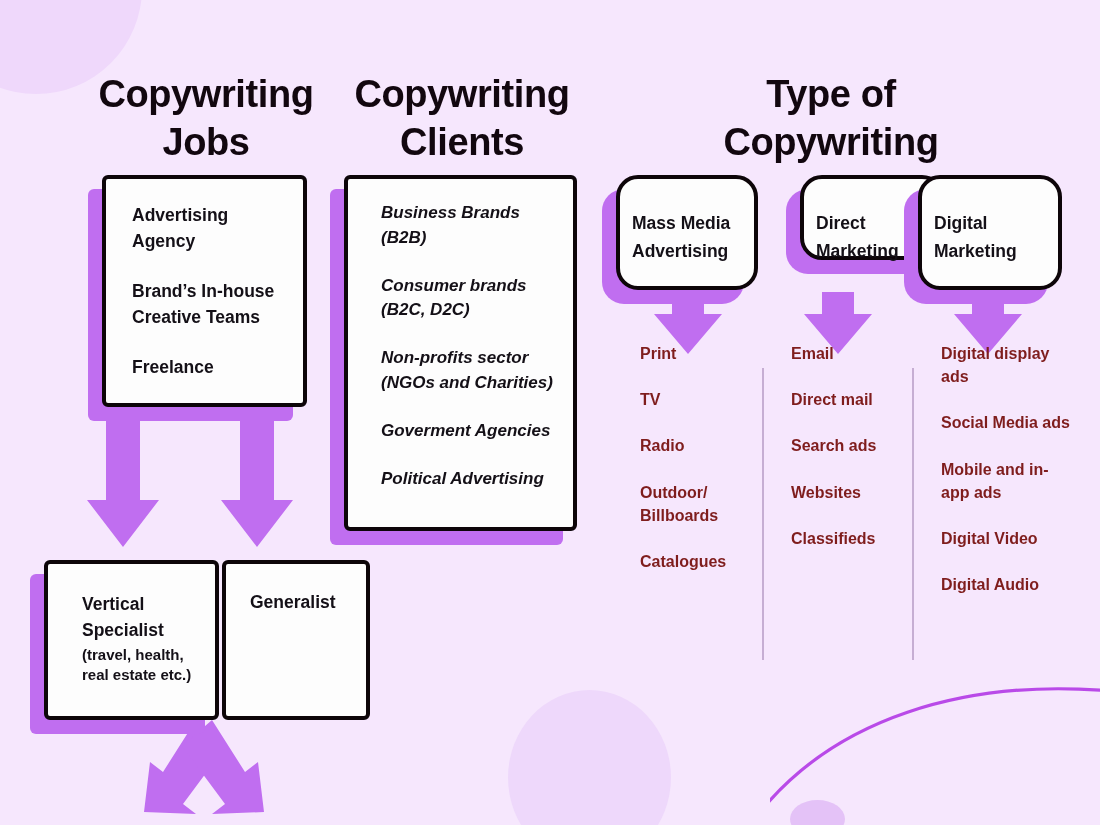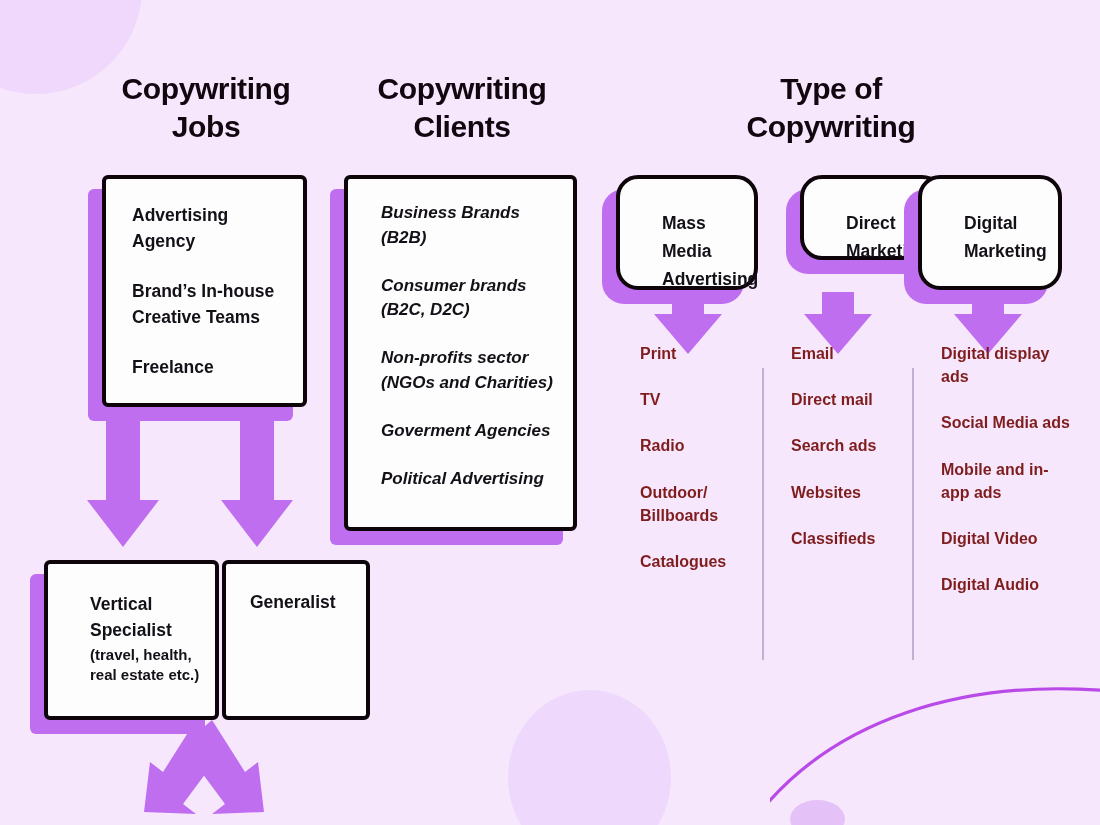--- a/index.html
+++ b/index.html
@@ -41,21 +41,21 @@
     border-radius: 50%;
     background: #e4c2f7;
   }
   .arc-wrap { position: absolute; right: 0; bottom: 0; width: 330px; height: 150px; }
 
   
   .col-header {
     position: absolute;
     color: #12070f;
     font-weight: bold;
-    font-size: 30px;
+    font-size: 38px;
     line-height: 1.27;
     letter-spacing: -0.4px;
     text-align: center;
   }
   #hdr-jobs    { left: 92px;  top: 70px;  width: 228px; }
   #hdr-clients { left: 348px; top: 70px;  width: 228px; }
   #hdr-type    { left: 700px; top: 70px;  width: 262px; }
 
   
   .card {
@@ -86,33 +86,33 @@
   .type-card {
     position: absolute;
     top: 175px;
     background: #fdfdfd;
     border: 4px solid #0d0509;
     border-radius: 22px;
     box-shadow: -14px 14px 0 0 #c06ef0;
     z-index: 3;
   }
   .type-card .tc-text {
-    padding: 30px 12px 0 42px;
+    padding: 30px 12px 0 12px;
     color: #141017;
     font-size: 17.5px;
     font-weight: bold;
     line-height: 1.6;
   }
   #type-card-0 { left: 616px; width: 142px; height: 115px; }
   #type-card-1 { left: 800px; width: 144px; height: 85px; }
   #type-card-2 { left: 918px; width: 144px; height: 115px; }
 
   
   #card-vertical {
-    left: 44px; top: 560px; width: 175px; height: 160px; padding-left: 8px;
+    left: 44px; top: 560px; width: 175px; height: 160px;
   }
   #card-generalist {
     left: 222px; top: 560px; width: 148px; height: 160px;
     box-shadow: none;
   }
   #card-vertical .vs-main {
     padding: 28px 8px 0 34px;
     color: #141017;
     font-size: 17.5px;
     font-weight: bold;

